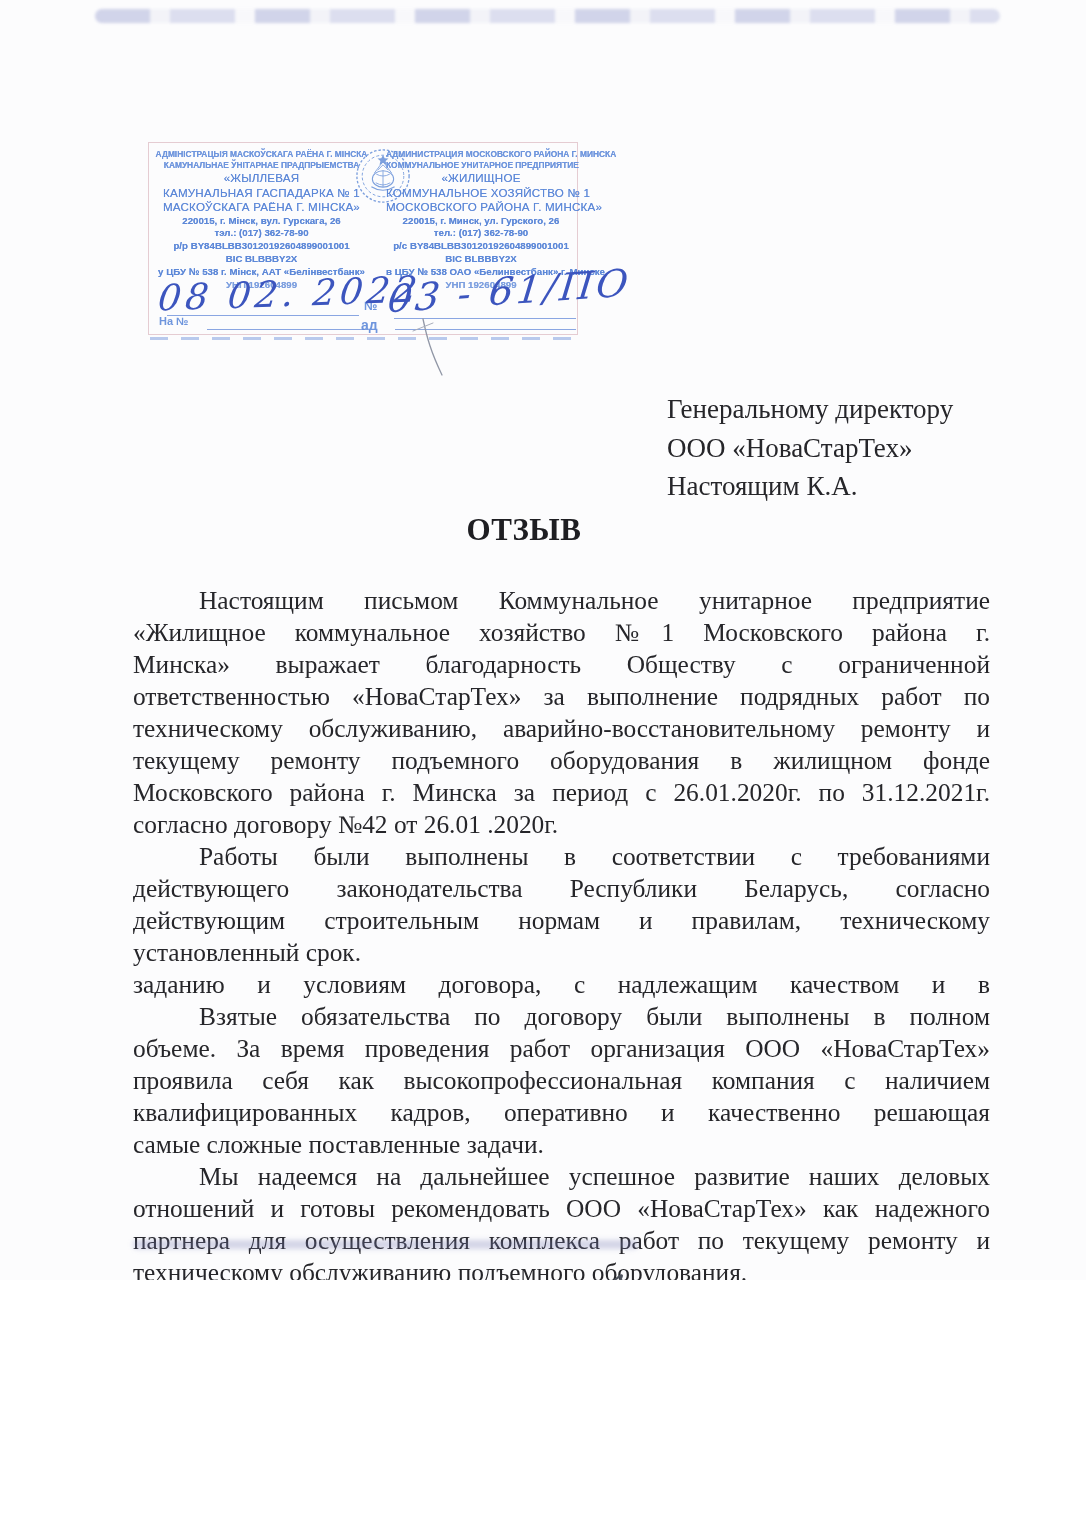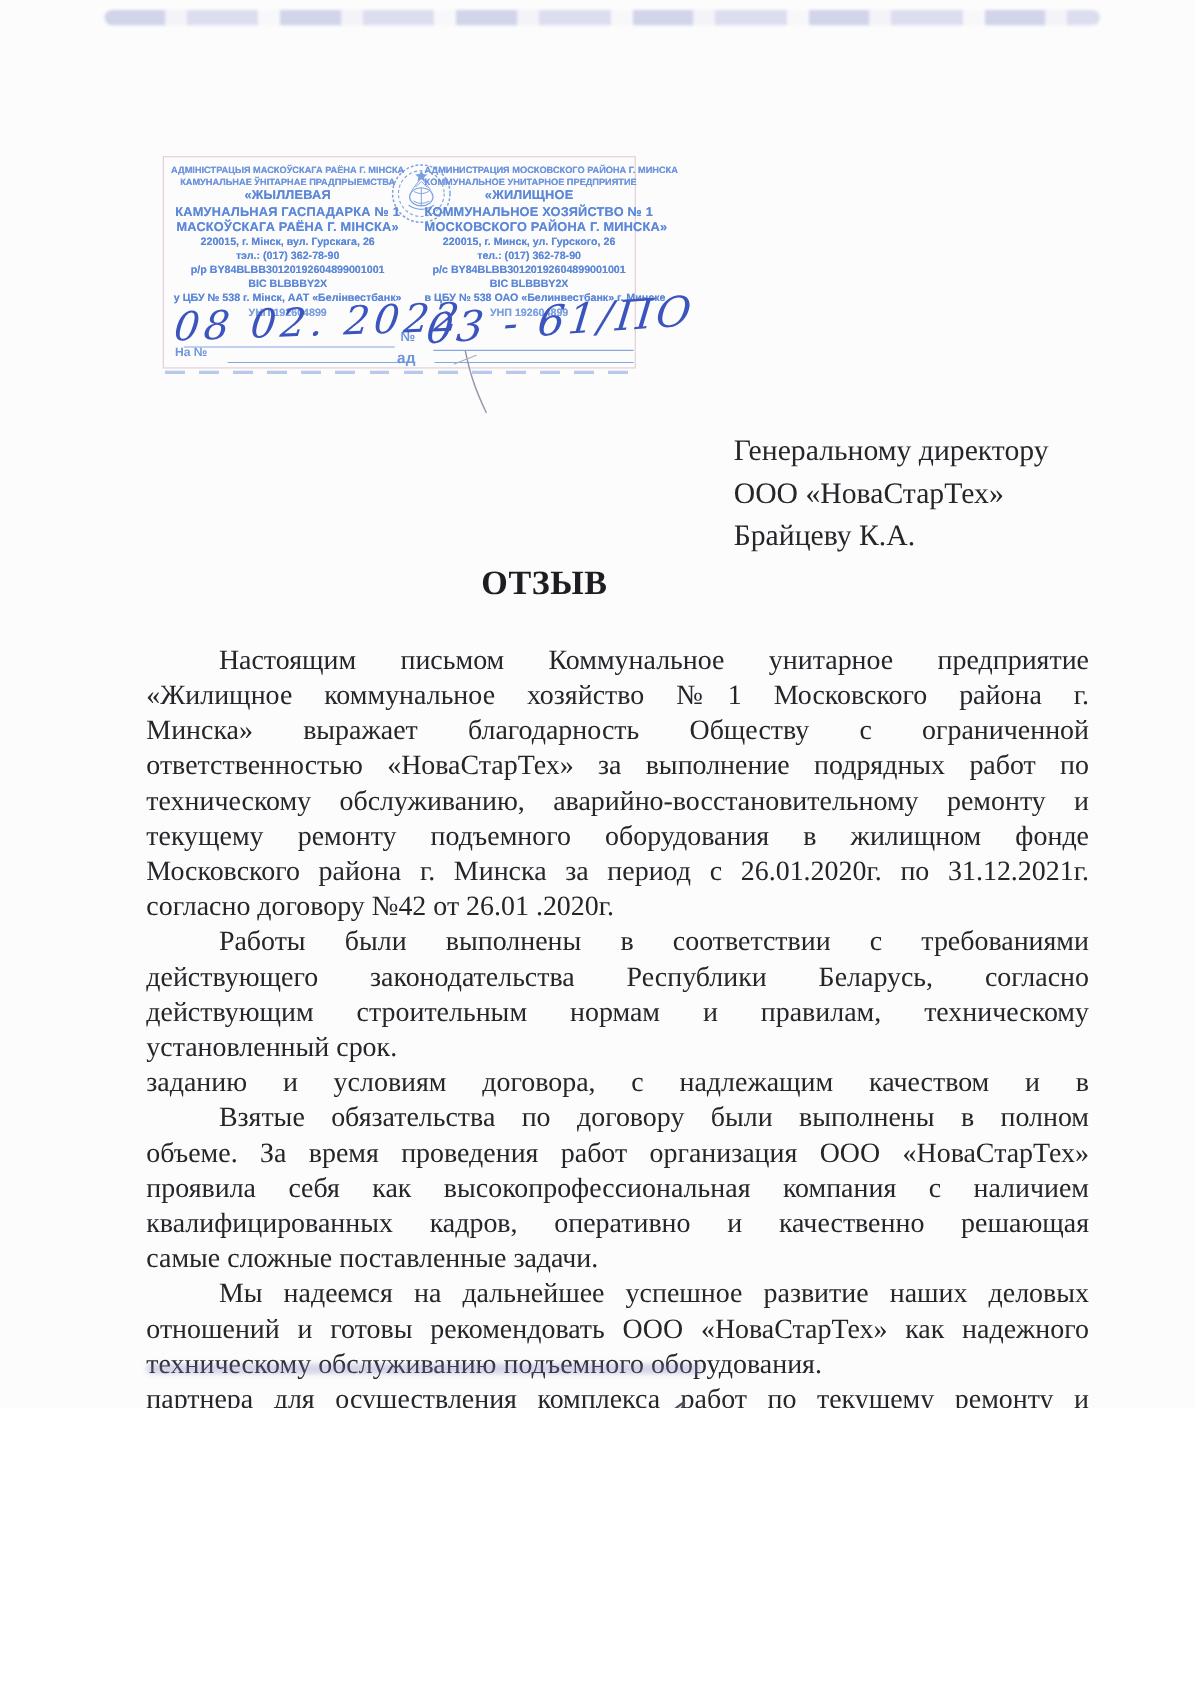--- a/index.html
+++ b/index.html
@@ -20,42 +20,42 @@
 
   
   .stamp{position:absolute;left:148px;top:142px;width:428px;height:191px;
     border:1px solid rgba(206,156,168,.5);}
   .s-col{position:absolute;top:6px;text-align:center;color:#5d88d8;z-index:2;
     font-family:"Liberation Sans", sans-serif;text-shadow:0 0 .6px rgba(93,136,216,.8);}
   .s-col-left{left:3px;width:219px;}
   .s-col-right{left:237px;width:190px;}
   .s-col div{white-space:nowrap;}
   .sc-head{font-size:8.4px;font-weight:700;line-height:11px;color:#6e95dd;}
-  .sc-name{font-size:11.6px;font-weight:700;line-height:14.5px;letter-spacing:.2px;}
+  .sc-name{font-size:11.6px;font-weight:400;line-height:14.5px;letter-spacing:.2px;}
   .sc-addr{font-size:9.7px;font-weight:700;line-height:12.9px;}
   .sc-unp{opacity:.8;text-align:center;}
   .emblem{position:absolute;left:205px;top:4px;width:58px;height:58px;z-index:1;opacity:.9;}
 
   .hw{position:absolute;font-family:"DejaVu Serif", serif;font-style:italic;color:#3c55be;z-index:3;white-space:nowrap;}
   .hw-date{left:10px;top:130px;font-size:36px;letter-spacing:4px;transform:skewX(-8deg) rotate(-2deg);}
   .hw-num{left:240px;top:126px;font-size:38px;letter-spacing:3px;transform:skewX(-10deg) rotate(-4deg);}
   .s-label{position:absolute;font-family:"Liberation Sans", sans-serif;font-weight:700;color:#6e95dd;z-index:2;}
   .lbl-no{left:215px;top:156px;font-size:12px;}
   .lbl-reply{left:10px;top:172px;font-size:11px;}
   .lbl-ad{left:212px;top:174px;font-size:14px;}
   .s-line{position:absolute;height:0;border-bottom:1.4px solid rgba(100,138,216,.75);z-index:2;}
   .ln-date{left:18px;top:172px;width:192px;}
   .ln-num{left:245px;top:175px;width:182px;}
   .ln-reply{left:58px;top:186px;width:160px;}
   .ln-ad{left:246px;top:186px;width:181px;}
 
   
   .addressee{position:absolute;left:667px;top:390px;font-size:27px;line-height:38.5px;color:#26262a;font-family:Liberation Serif, serif;}
   .title{position:absolute;left:0;top:512px;width:990px;text-align:center;
-    font-size:31px;font-weight:700;letter-spacing:.5px;color:#1e1e22;}
+    font-size:31px;font-weight:700;letter-spacing:.5px;color:#1e1e22;padding-left:29px;}
   .body-text{position:absolute;left:133px;top:584px;width:857px;color:#26262a;}
   .bline{font-size:25.4px;line-height:32px;text-align:justify;text-align-last:justify;}
   .bline.para-first{text-indent:66px;}
   .bline.para-last{text-align-last:left;}
   .signoff-position{position:absolute;left:133px;top:1306px;font-size:26.5px;color:#26262a;text-align:right;}
   .signoff-name{position:absolute;left:867px;top:1306px;font-size:26.5px;color:#26262a;}
 
   .overlay-svg{position:absolute;left:0;top:0;width:1086px;height:1536px;z-index:5;pointer-events:none;}
 </style>
 </head>
@@ -113,21 +113,21 @@
     <div class="s-line ln-date"></div>
     <div class="s-line ln-num"></div>
     <div class="s-line ln-reply"></div>
     <div class="s-line ln-ad"></div>
   </div>
   <div class="stamp-dashes"></div>
 
   <div class="addressee">
       <div class="adr-line">Генеральному директору</div>
       <div class="adr-line">ООО «НоваСтарТех»</div>
-      <div class="adr-line">Брайцеву К.А.</div>
+      <div class="adr-line">Настоящим К.А.</div>
     </div>
 
   <div class="title">ОТЗЫВ</div>
 
   <div class="body-text">
       <div class="bline para-first">Настоящим письмом Коммунальное унитарное предприятие</div>
       <div class="bline">«Жилищное коммунальное хозяйство №1 Московского района г.</div>
       <div class="bline">Минска» выражает благодарность Обществу с ограниченной</div>
       <div class="bline">ответственностью «НоваСтарТех» за выполнение подрядных работ по</div>
       <div class="bline">техническому обслуживанию, аварийно-восстановительному ремонту и</div>
@@ -139,22 +139,22 @@
       <div class="bline">действующим строительным нормам и правилам, техническому</div>
       <div class="bline para-last">установленный срок.</div>
       <div class="bline">заданию и условиям договора, с надлежащим качеством и в</div>
       <div class="bline para-first">Взятые обязательства по договору были выполнены в полном</div>
       <div class="bline">объеме. За время проведения работ организация ООО «НоваСтарТех»</div>
       <div class="bline">проявила себя как высокопрофессиональная компания с наличием</div>
       <div class="bline">квалифицированных кадров, оперативно и качественно решающая</div>
       <div class="bline para-last">самые сложные поставленные задачи.</div>
       <div class="bline para-first">Мы надеемся на дальнейшее успешное развитие наших деловых</div>
       <div class="bline">отношений и готовы рекомендовать ООО «НоваСтарТех» как надежного</div>
+      <div class="bline">партнера для осуществления комплекса работ по текущему ремонту и</div>
       <div class="bline para-last">техническому обслуживанию подъемного оборудования.</div>
-      <div class="bline">партнера для осуществления комплекса работ по текущему ремонту и</div>
     </div>
 
   <div class="ghost-line ghost-a"></div>
   <div class="ghost-line ghost-b"></div>
 
   <div class="signoff-position">Заместитель директора</div>
   <div class="signoff-name">К.В.Залойло</div>
 
   <svg class="overlay-svg" viewBox="0 0 1086 1536">
     <path d="M 543 1333 C 515 1331 492 1332 479 1324 C 468 1317 472 1306 461 1306

